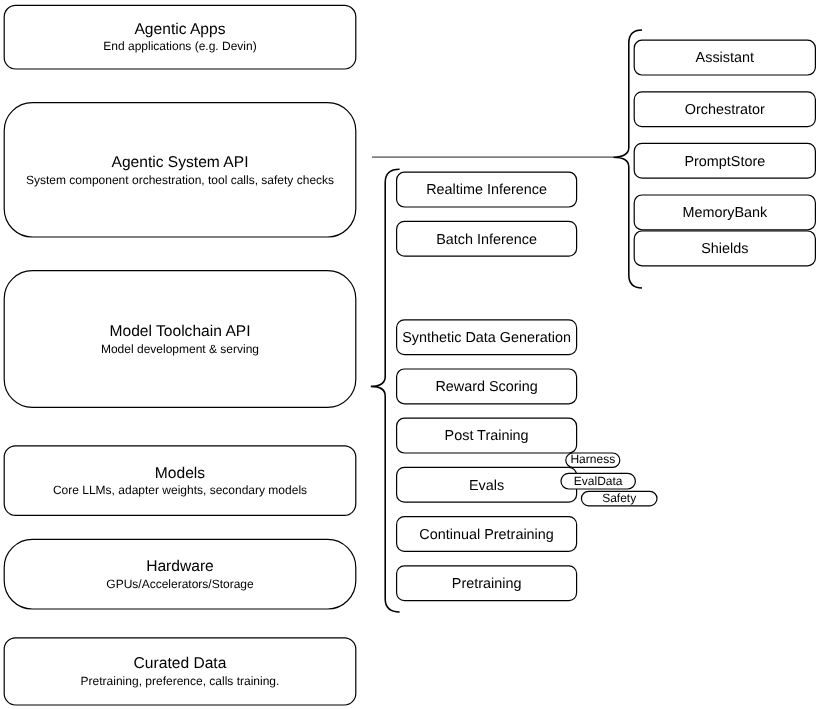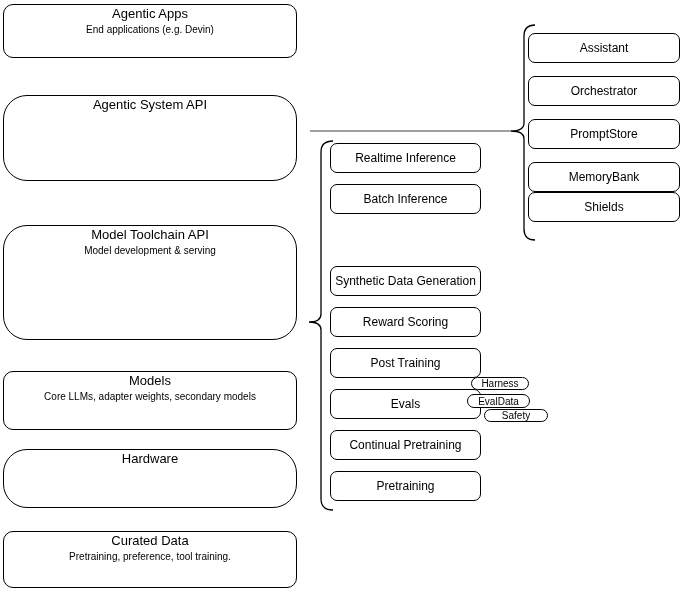--- a/index.html
+++ b/index.html
@@ -4,21 +4,21 @@
 <style>
   html,body{margin:0;padding:0;background:#ffffff;}
   .canvas{
     position:relative;width:682px;height:591px;background:#ffffff;
     font-family:"Liberation Sans", sans-serif;color:#000;overflow:hidden;
   }
   svg.links{position:absolute;left:0;top:0;width:682px;height:591px;pointer-events:none;}
   .lbox{
     position:absolute;left:3px;width:294px;box-sizing:border-box;
     border:1px solid #000;background:#fff;
-    display:flex;flex-direction:column;align-items:center;
+    display:flex;flex-direction:column;align-items:center;justify-content:center;
     text-align:center;
   }
   .lbox .title{font-size:13px;line-height:17px;}
   .lbox .sub{font-size:10px;line-height:15px;}
   .node{
     position:absolute;box-sizing:border-box;border:1px solid #000;background:#fff;
     border-radius:7px;display:flex;align-items:center;justify-content:center;
     font-size:12px;text-align:center;white-space:nowrap;
   }
   .mid{left:330px;width:151px;height:30px;}
@@ -37,49 +37,51 @@
   <svg class="links">
     <path d="M310 131 L511 131" stroke="#7f7f7f" stroke-width="1.4" fill="none"></path>
     <path d="M535 25 Q524 25 524 36 L524 123 Q524 131 511 131 Q524 131 524 139 L524 229 Q524 240 535 240" stroke="#000" stroke-width="1.3" fill="none"></path>
     <path d="M333 141 Q321 141 321 152 L321 314 Q321 322 309 322 Q321 322 321 330 L321 499 Q321 510 333 510" stroke="#000" stroke-width="1.3" fill="none"></path>
   </svg>
 
   <div class="lbox" style="top:4px;height:54px;border-radius:10px">
     <div class="title">Agentic Apps</div>
     <div class="sub">End applications (e.g. Devin)</div>
   </div>
-  <div class="lbox" style="top:95px;height:86px;border-radius:24px">
+  <div class="lbox" style="top:85px;height:113px;border-radius:24px">
     <div class="title">Agentic System API</div>
+    <div class="sub">System component orchestration, tool calls, safety checks</div>
   </div>
   <div class="lbox" style="top:225px;height:115px;border-radius:24px">
     <div class="title">Model Toolchain API</div>
     <div class="sub">Model development &amp; serving</div>
   </div>
   <div class="lbox" style="top:371px;height:59px;border-radius:10px">
     <div class="title">Models</div>
     <div class="sub">Core LLMs, adapter weights, secondary models</div>
   </div>
   <div class="lbox" style="top:449px;height:59px;border-radius:24px">
     <div class="title">Hardware</div>
+    <div class="sub">GPUs/Accelerators/Storage</div>
   </div>
   <div class="lbox" style="top:531px;height:57px;border-radius:10px">
     <div class="title">Curated Data</div>
-    <div class="sub">Pretraining, preference, tool training.</div>
+    <div class="sub">Pretraining, preference, calls training.</div>
   </div>
 
   <div class="node mid" style="top:143px">Realtime Inference</div>
   <div class="node mid" style="top:184px">Batch Inference</div>
   <div class="node mid" style="top:307px">Reward Scoring</div>
   <div class="node mid" style="top:266px">Synthetic Data Generation</div>
   <div class="node mid" style="top:348px">Post Training</div>
   <div class="node mid" style="top:389px">Evals</div>
   <div class="node mid" style="top:430px">Continual Pretraining</div>
   <div class="node mid" style="top:471px">Pretraining</div>
 
-  <div class="tag" style="left:471px;top:377px;width:58px;height:13px">Harness</div>
+  <div class="tag" style="left:471px;top:377px;width:46px;height:13px">Harness</div>
   <div class="tag" style="left:467px;top:394px;width:63px;height:14px">EvalData</div>
   <div class="tag" style="left:484px;top:409px;width:64px;height:13px">Safety</div>
 
   <div class="node sys" style="top:33px">Assistant</div>
   <div class="node sys" style="top:76px">Orchestrator</div>
   <div class="node sys" style="top:119px">PromptStore</div>
   <div class="node sys" style="top:162px">MemoryBank</div>
   <div class="node sys" style="top:192px">Shields</div>
 
 </div>

